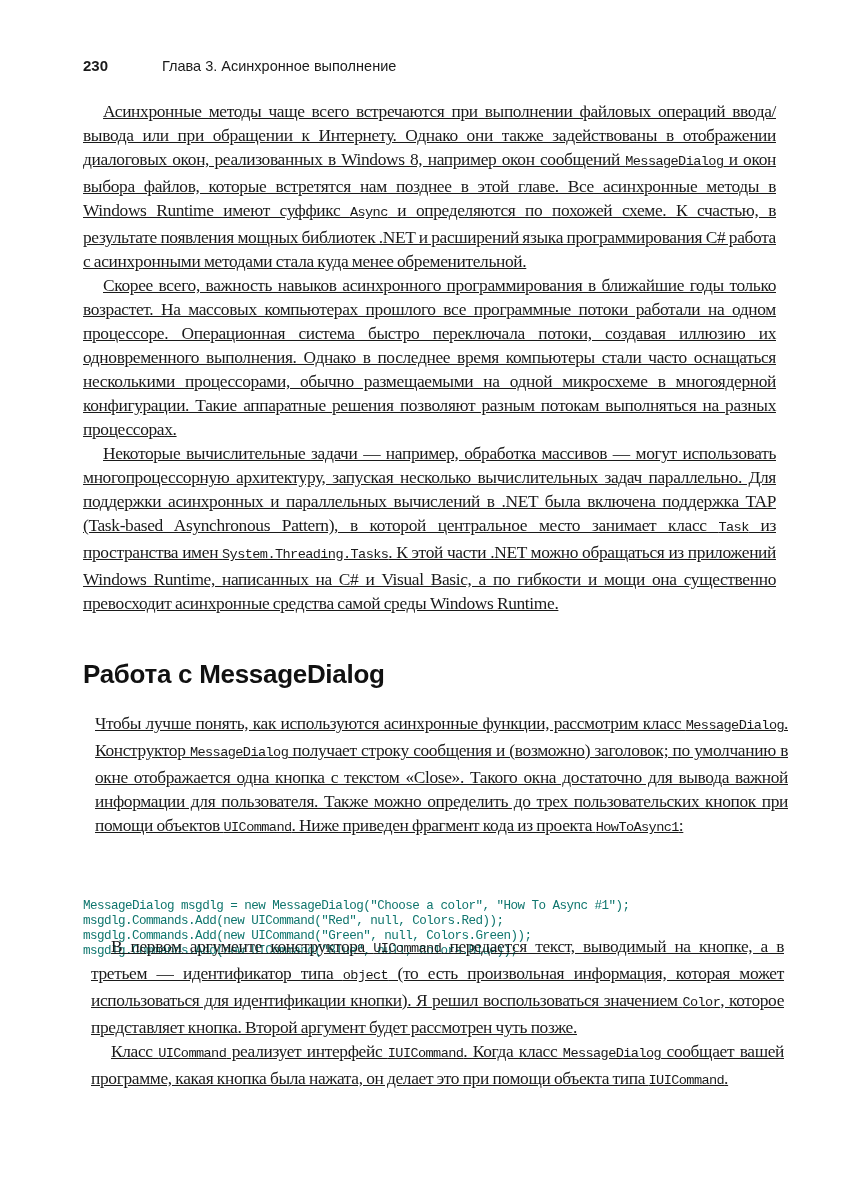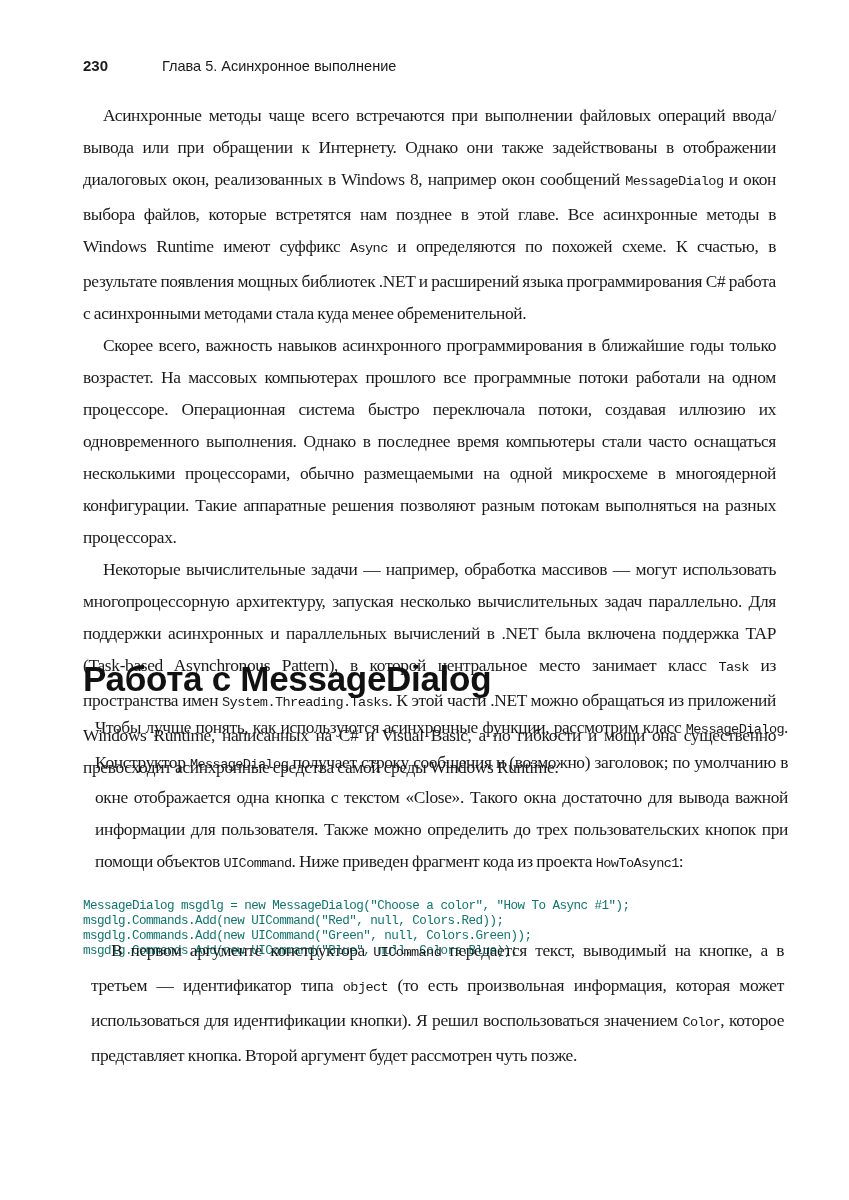--- a/index.html
+++ b/index.html
@@ -2,40 +2,40 @@
 <html><head>
 <meta charset="utf-8">
 <style>
   html, body { margin: 0; padding: 0; background: #ffffff; }
   body { width: 849px; height: 1200px; position: relative; overflow: hidden; color: #1a1a1a; }
   .page { position: absolute; left: 83px; top: 0; width: 693px; }
   .running-header { position: absolute; top: 57px; left: 0; width: 693px; height: 22px;
     font-family: "Liberation Sans", sans-serif; font-size: 14.5px; }
   .page-number { position: absolute; left: 0; top: 0; font-weight: bold; font-size: 15px; }
   .chapter-title { position: absolute; left: 79px; top: 1px; }
-  .body-text { font-family: "Liberation Serif", serif; font-size: 17.4px; line-height: 32px;
-    text-align: justify; margin: 0; letter-spacing: -0.35px; word-spacing: -0.5px; }
+  .body-text { font-family: "Liberation Serif", serif; font-size: 17.4px; line-height: 24px;
+    text-align: justify; margin: 0; letter-spacing: -0.35px; word-spacing: -0.5px; text-decoration: underline; }
   .indent { text-indent: 20px; }
   code.inline { font-family: "Liberation Mono", monospace; font-size: 13.6px; letter-spacing: -0.6px; }
   .block-1 { position: absolute; top: 99px; left: 0; width: 693px; }
   .section-heading { position: absolute; top: 659px; left: 0; margin: 0;
-    font-family: "Liberation Sans", sans-serif; font-weight: bold; font-size: 35px; letter-spacing: -0.3px; color: #111; }
+    font-family: "Liberation Sans", sans-serif; font-weight: bold; font-size: 26px; letter-spacing: -0.3px; color: #111; }
   .block-2 { position: absolute; top: 711px; left: 12px; width: 693px; }
   .code-block { position: absolute; top: 899px; left: 0; width: 693px; margin: 0;
     font-family: "Liberation Mono", monospace; font-size: 12.6px; line-height: 15px; letter-spacing: -0.55px; color: #0f766e; white-space: pre; }
   .block-3 { position: absolute; top: 934px; left: 8px; width: 693px; }
 </style>
 </head>
 <body>
 
 <div class="page">
 
   <div class="running-header">
     <span class="page-number">230</span>
-    <span class="chapter-title">Глава 5. Асинхронное выполнение</span>
+    <span class="chapter-title">Глава 3. Асинхронное выполнение</span>
   </div>
 
   <div class="block-1">
     <p class="body-text indent">Асинхронные методы чаще всего встречаются при выполнении файловых операций ввода/вывода или при обращении к Интернету. Однако они также задействованы в отображении диалоговых окон, реализованных в Windows 8, например окон сообщений <code class="inline">MessageDialog</code> и окон выбора файлов, которые встретятся нам позднее в этой главе. Все асинхронные методы в Windows Runtime имеют суффикс <code class="inline">Async</code> и определяются по похожей схеме. К счастью, в результате появления мощных библиотек .NET и расширений языка программирования C# работа с асинхронными методами стала куда менее обременительной.</p>
     <p class="body-text indent">Скорее всего, важность навыков асинхронного программирования в ближайшие годы только возрастет. На массовых компьютерах прошлого все программные потоки работали на одном процессоре. Операционная система быстро переключала потоки, создавая иллюзию их одновременного выполнения. Однако в последнее время компьютеры стали часто оснащаться несколькими процессорами, обычно размещаемыми на одной микросхеме в многоядерной конфигурации. Такие аппаратные решения позволяют разным потокам выполняться на разных процессорах.</p>
     <p class="body-text indent">Некоторые вычислительные задачи — например, обработка массивов — могут использовать многопроцессорную архитектуру, запуская несколько вычислительных задач параллельно. Для поддержки асинхронных и параллельных вычислений в .NET была включена поддержка TAP (Task-based Asynchronous Pattern), в которой центральное место занимает класс <code class="inline">Task</code> из пространства имен <code class="inline">System.Threading.Tasks</code>. К этой части .NET можно обращаться из приложений Windows Runtime, написанных на C# и Visual Basic, а по гибкости и мощи она существенно превосходит асинхронные средства самой среды Windows Runtime.</p>
   </div>
 
   <h2 class="section-heading">Работа с MessageDialog</h2>
 
@@ -43,15 +43,16 @@
     <p class="body-text">Чтобы лучше понять, как используются асинхронные функции, рассмотрим класс <code class="inline">MessageDialog</code>. Конструктор <code class="inline">MessageDialog</code> получает строку сообщения и (возможно) заголовок; по умолчанию в окне отображается одна кнопка с текстом «Close». Такого окна достаточно для вывода важной информации для пользователя. Также можно определить до трех пользовательских кнопок при помощи объектов <code class="inline">UICommand</code>. Ниже приведен фрагмент кода из проекта <code class="inline">HowToAsync1</code>:</p>
   </div>
 
   <pre class="code-block">MessageDialog msgdlg = new MessageDialog("Choose a color", "How To Async #1");
 msgdlg.Commands.Add(new UICommand("Red", null, Colors.Red));
 msgdlg.Commands.Add(new UICommand("Green", null, Colors.Green));
 msgdlg.Commands.Add(new UICommand("Blue", null, Colors.Blue));</pre>
 
   <div class="block-3">
     <p class="body-text indent">В первом аргументе конструктора <code class="inline">UICommand</code> передается текст, выводимый на кнопке, а в третьем — идентификатор типа <code class="inline">object</code> (то есть произвольная информация, которая может использоваться для идентификации кнопки). Я решил воспользоваться значением <code class="inline">Color</code>, которое представляет кнопка. Второй аргумент будет рассмотрен чуть позже.</p>
+    <p class="body-text indent">Класс <code class="inline">UICommand</code> реализует интерфейс <code class="inline">IUICommand</code>. Когда класс <code class="inline">MessageDialog</code> сообщает вашей программе, какая кнопка была нажата, он делает это при помощи объекта типа <code class="inline">IUICommand</code>.</p>
   </div>
 
 </div>
 
 </body></html>

